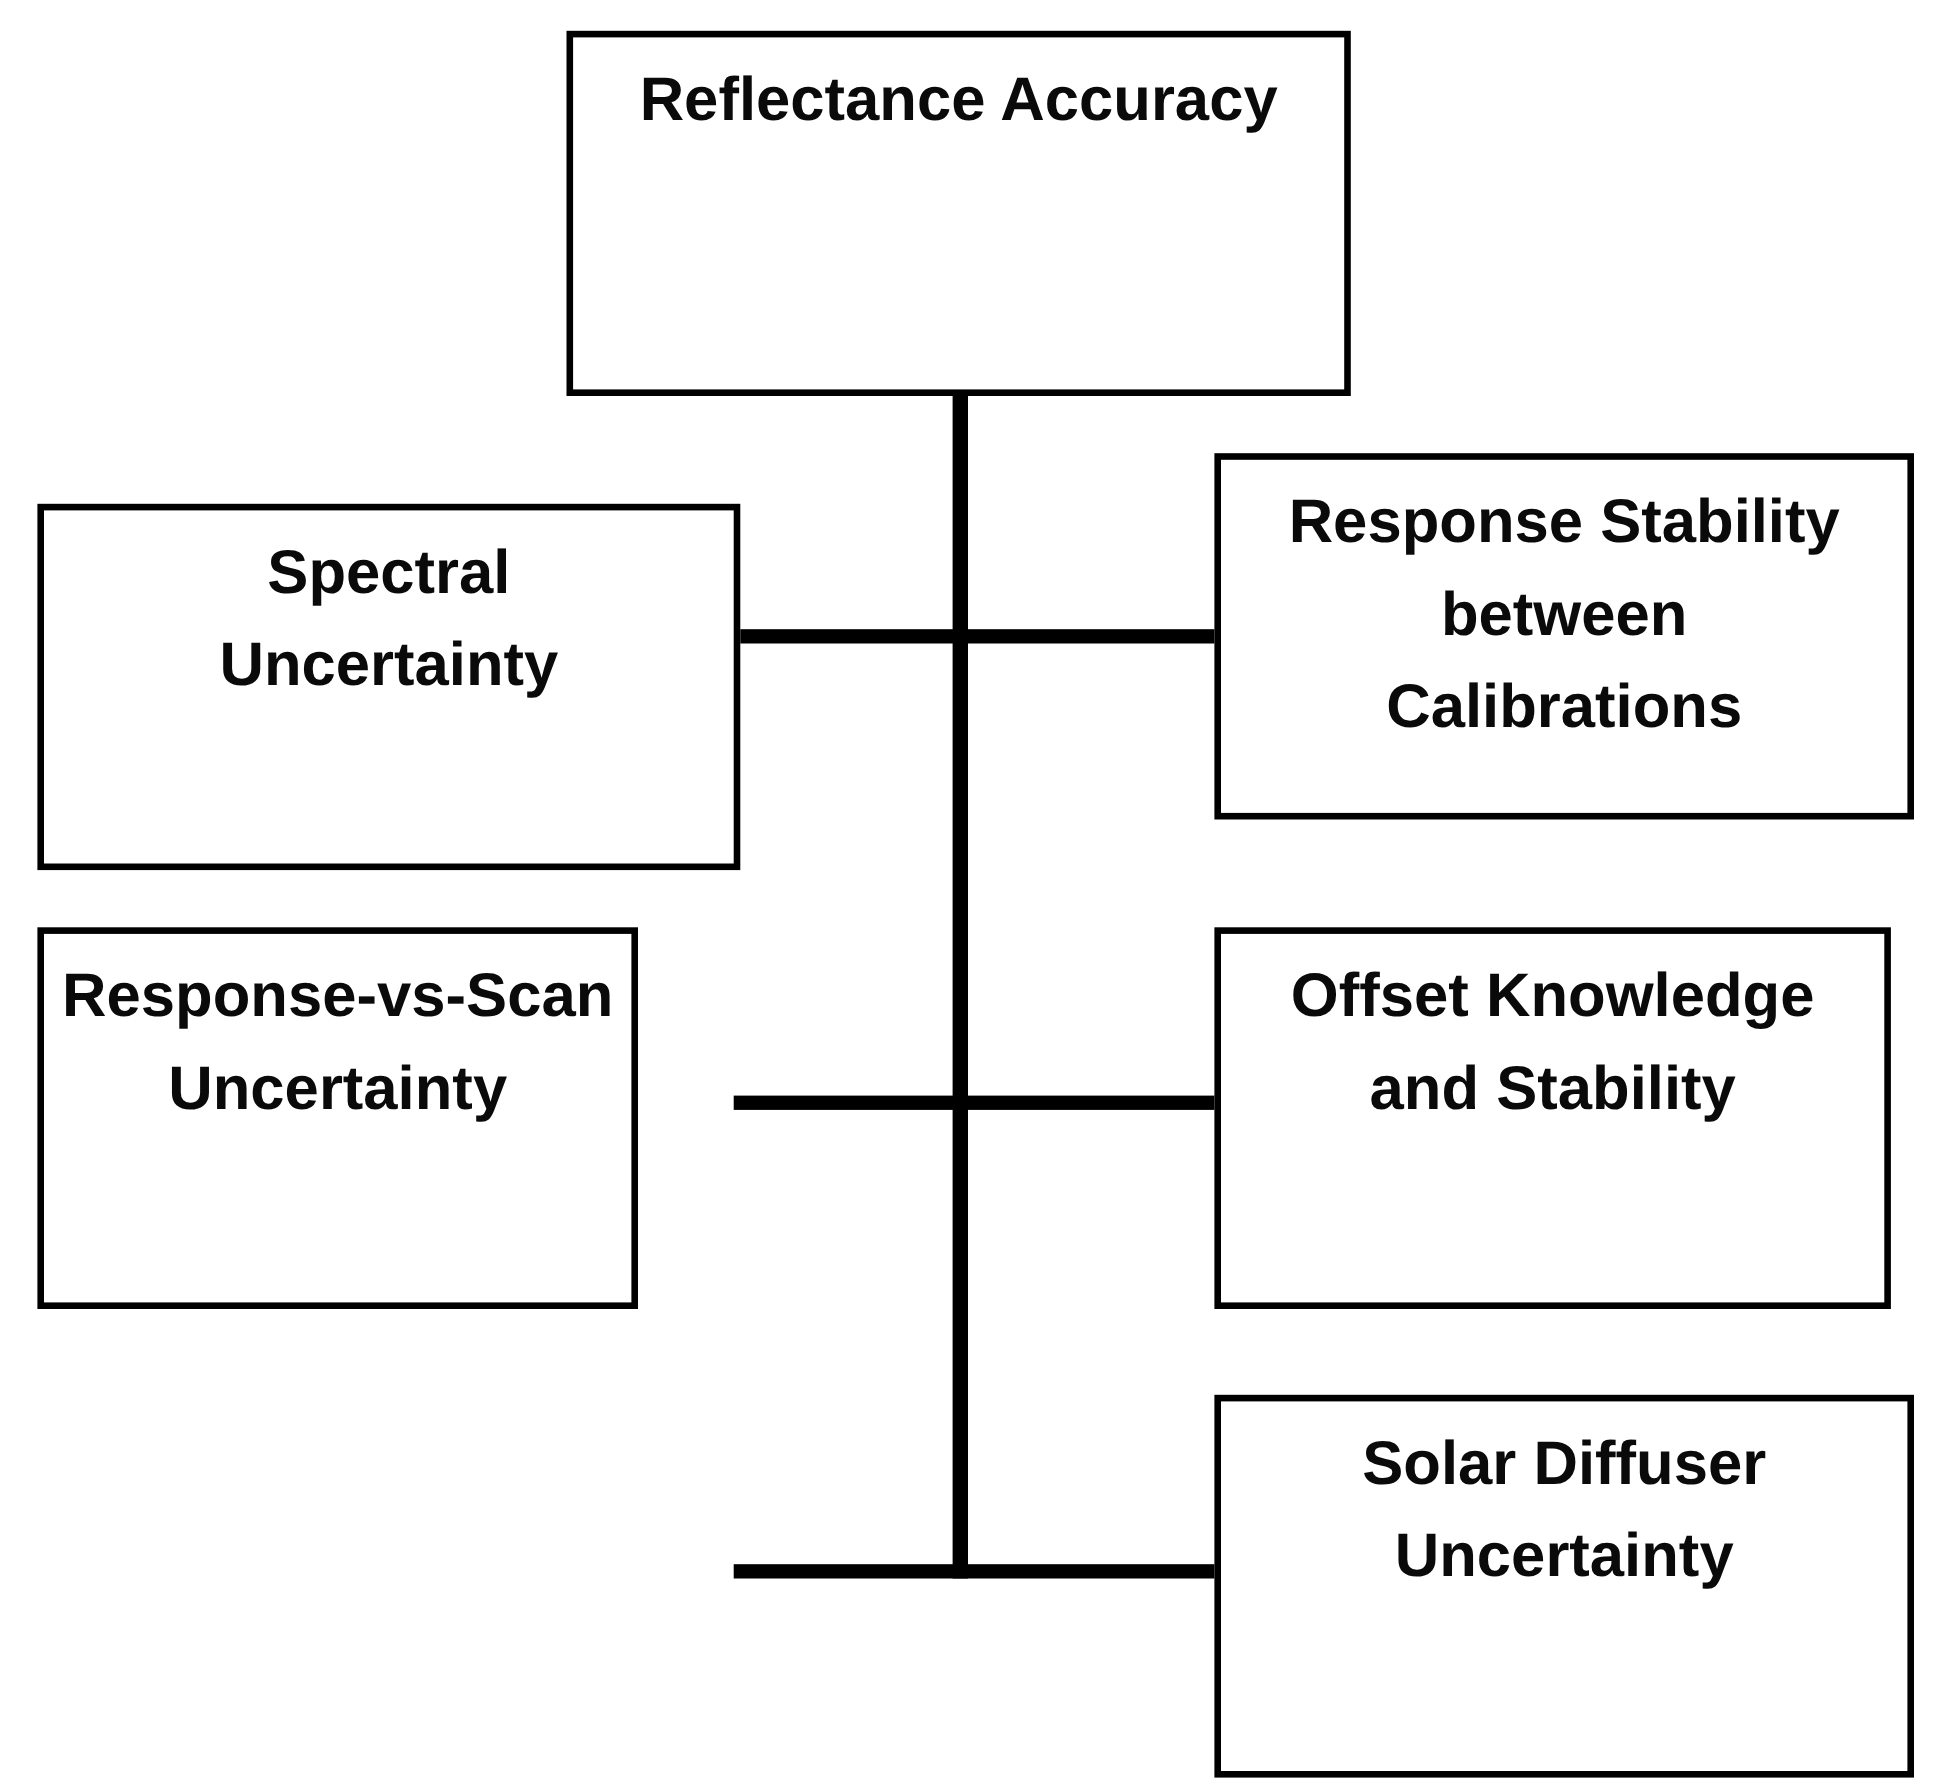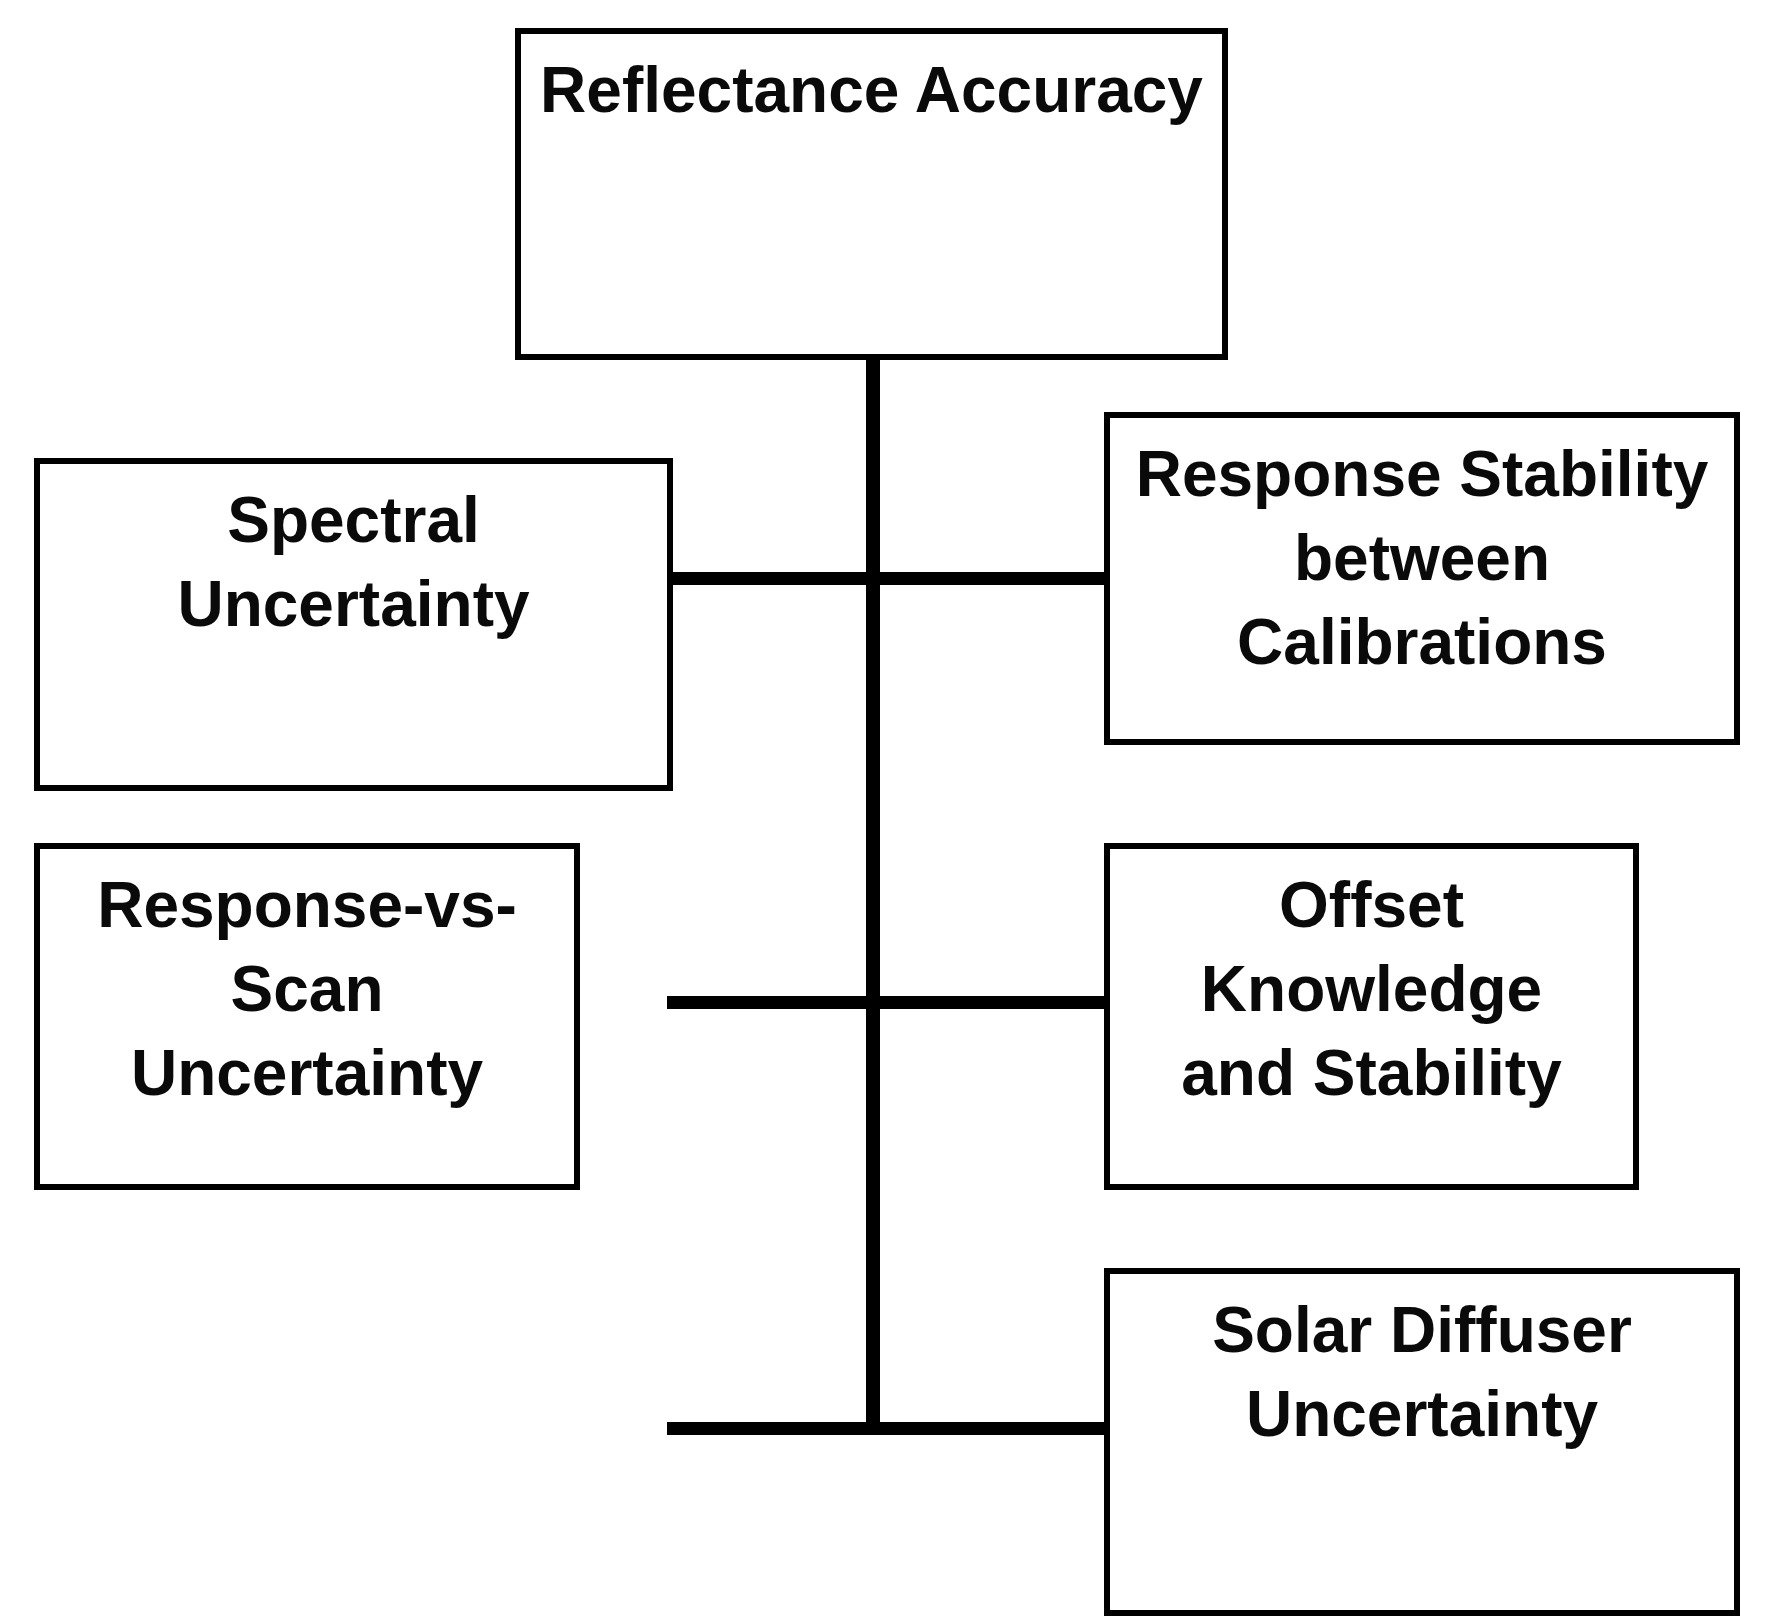--- a/index.html
+++ b/index.html
@@ -15,21 +15,21 @@
     overflow: hidden;
     font-family: "Liberation Sans", sans-serif;
   }
   .node {
     position: absolute;
     box-sizing: border-box;
     border: 6px solid #000000;
     background: #ffffff;
     color: #0a0a0a;
     font-weight: bold;
-    font-size: 64px;
+    font-size: 56px;
     line-height: 84px;
     text-align: center;
     padding-top: 14px;
     white-space: pre-line;
     letter-spacing: 0px;
   }
   .line {
     position: absolute;
     background: #000000;
   }
@@ -37,21 +37,21 @@
     width: 14px;
   }
   .line.h {
     height: 13px;
   }
   
   #node-root { left: 515px; top: 28px;   width: 713px; height: 332px; }
   #node-l1   { left: 34px;  top: 412px;  width: 639px; height: 333px; margin-top: 46px; }
   #node-r1   { left: 1104px;top: 412px;  width: 636px; height: 333px; }
   #node-l2   { left: 34px;  top: 843px;  width: 546px; height: 347px; }
-  #node-r2   { left: 1104px;top: 843px;  width: 535px; height: 347px; }
+  #node-r2   { left: 1104px;top: 843px;  width: 615px; height: 347px; }
   #node-l3   { left: 34px;  top: 1268px; width: 639px; height: 348px; }
   #node-r3   { left: 1104px;top: 1268px; width: 636px; height: 348px; }
   
   #trunk     { left: 866px; top: 354px;  height: 1081px; }
   #rung-1    { left: 667px; top: 572px;  width: 443px; }
   #rung-2    { left: 667px; top: 996px;  width: 443px; }
   #rung-3    { left: 667px; top: 1422px; width: 443px; }
 </style>
 </head>
 <body>

